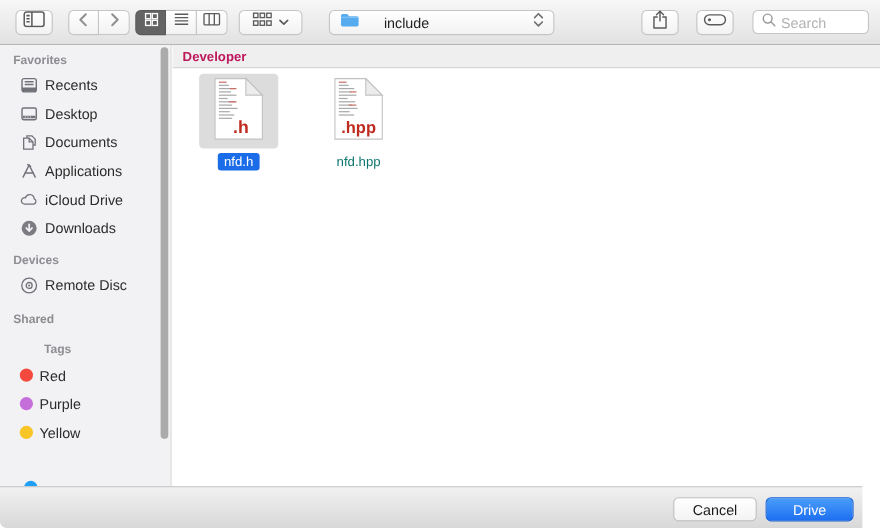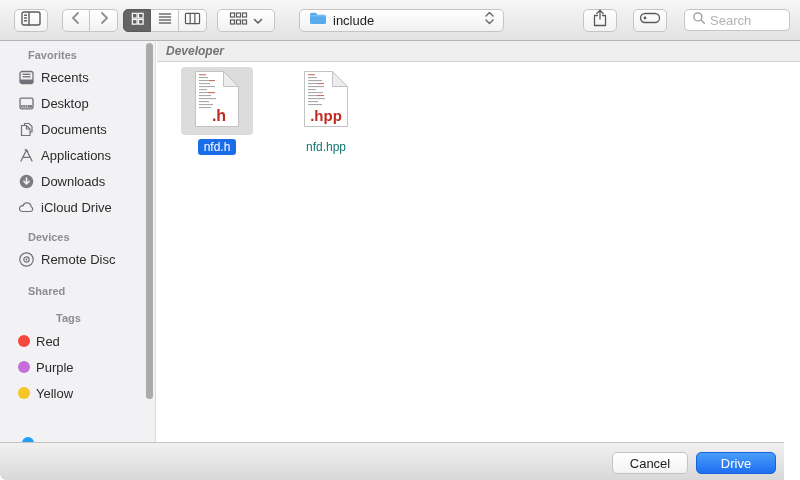--- a/index.html
+++ b/index.html
@@ -30,21 +30,21 @@
     border:1px solid #c5c5c5; border-left-width:0;
   }
   .seg:first-child { border-left-width:1px; border-radius:5px 0 0 5px; }
   .seg:last-child { border-radius:0 5px 5px 0; }
   .seg.active { background:#646464; border-color:#5a5a5a; }
   .sidebar-toggle { width:34px; }
   .nav-group { margin-left:14px; }
   .view-group { margin-left:5px; }
   .arrange-btn { margin-left:10px; width:58px; gap:5px; }
   .location {
-    margin-left:24px; width:205px; justify-content:flex-start; padding:0 9px; gap:6px;
+    margin-left:24px; width:205px; justify-content:flex-start; padding:0 9px; gap:22px;
   }
   .location-label { font-size:13px; color:#222; flex:1; }
   .share-btn { margin-left:auto; width:34px; }
   .tagbtn { margin-left:16px; width:34px; }
   .search-field {
     margin-left:17px; width:106px; height:22px;
     display:flex; align-items:center; gap:4px; padding:0 7px;
     background:#fff; border:1px solid #c5c5c5; border-radius:5px;
   }
   .search-field input {
@@ -52,21 +52,21 @@
     background:transparent; font-family:inherit;
   }
   .search-field input::placeholder { color:#b2b2b2; }
 
   
   .sidebar {
     position:absolute; left:0; top:41px; width:156px; bottom:38px;
     background:#f2f2f4; border-right:1px solid #dcdcdc; overflow:hidden;
   }
   .section-title {
-    font-size:11px; font-weight:bold; color:#8d8d92; padding-left:28px;
+    font-size:11px; font-weight:bold; color:#8d8d92; padding-left:12px;
   }
   .st-favorites { margin-top:8px; }
   .st-devices  { margin-top:11px; }
   .st-shared   { margin-top:13px; }
   .st-tags     { margin-top:15px; margin-bottom:4px;margin-left:28px; }
   .side-item {
     display:flex; align-items:center; height:26px; padding-left:18px; gap:6px;
     font-size:13px; color:#2b2b2b; cursor:default;
   }
   .side-item .icon16 { width:17px; height:17px; flex:none; display:flex; align-items:center; justify-content:center; }
@@ -86,21 +86,21 @@
     border-radius:4px; background:#ababab;
   }
 
   
   .main {
     position:absolute; left:157px; right:0; top:41px; bottom:38px; background:#fff;
   }
   .group-header {
     height:21px; line-height:21px; background:#efefef;
     border-bottom:1px solid #d4d4d4;
-    font-size:12px; font-weight:bold; color:#737373; padding-left:9px;font-style:italic;
+    font-size:12px; font-weight:bold; color:#be185d; padding-left:9px;
   }
   .file-item {
     position:absolute; top:26px; width:86px;
     display:flex; flex-direction:column; align-items:center;
   }
   .file-0 { left:17px; }
   .file-1 { left:126px; }
   .icon-box {
     width:72px; height:68px; border-radius:4px;
     display:flex; align-items:center; justify-content:center;
@@ -312,36 +312,36 @@
           <path d="M3 14 L8.5 3 L14 14"></path>
           <line x1="5" y1="10.3" x2="12" y2="10.3"></line>
           <line x1="7.2" y1="2.6" x2="9.8" y2="4.2"></line>
         </svg>
       </span>
       <span>Applications</span>
     </div>
 
     <div class="side-item">
       <span class="icon16">
+        <svg width="17" height="17" viewBox="0 0 17 17" fill="none" stroke="#71717a" stroke-width="1.2">
+          <path d="M4.6 12.5 a2.9 2.9 0 1 1 .5 -5.7 a4.1 4.1 0 0 1 8 .9 a2.5 2.5 0 0 1 -.6 4.8 z" stroke-linejoin="round"></path>
+        </svg>
+      </span>
+      <span>iCloud Drive</span>
+    </div>
+
+    <div class="side-item">
+      <span class="icon16">
         <svg width="17" height="17" viewBox="0 0 17 17">
           <circle cx="8.5" cy="8.5" r="6.8" fill="#7b7b81"></circle>
           <line x1="8.5" y1="5" x2="8.5" y2="10.5" stroke="#f2f2f4" stroke-width="1.6" stroke-linecap="round"></line>
           <polyline points="5.9,8.3 8.5,11 11.1,8.3" fill="none" stroke="#f2f2f4" stroke-width="1.6" stroke-linecap="round" stroke-linejoin="round"></polyline>
         </svg>
       </span>
       <span>Downloads</span>
-    </div>
-
-    <div class="side-item">
-      <span class="icon16">
-        <svg width="17" height="17" viewBox="0 0 17 17" fill="none" stroke="#71717a" stroke-width="1.2">
-          <path d="M4.6 12.5 a2.9 2.9 0 1 1 .5 -5.7 a4.1 4.1 0 0 1 8 .9 a2.5 2.5 0 0 1 -.6 4.8 z" stroke-linejoin="round"></path>
-        </svg>
-      </span>
-      <span>iCloud Drive</span>
     </div>
 
     <div class="section-title st-devices">Devices</div>
 
     <div class="side-item first">
       <span class="icon16">
         <svg width="17" height="17" viewBox="0 0 17 17" fill="none" stroke="#71717a" stroke-width="1.2">
           <circle cx="8.5" cy="8.5" r="6.7"></circle>
           <circle cx="8.5" cy="8.5" r="2.7"></circle>
           <circle cx="8.5" cy="8.5" r="0.9" fill="#71717a" stroke="none"></circle>

